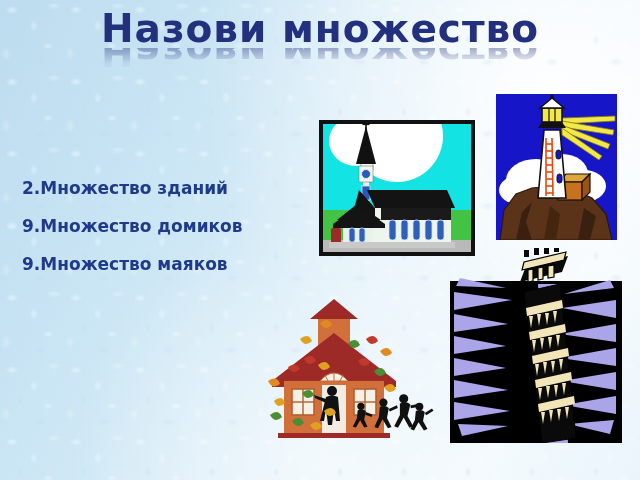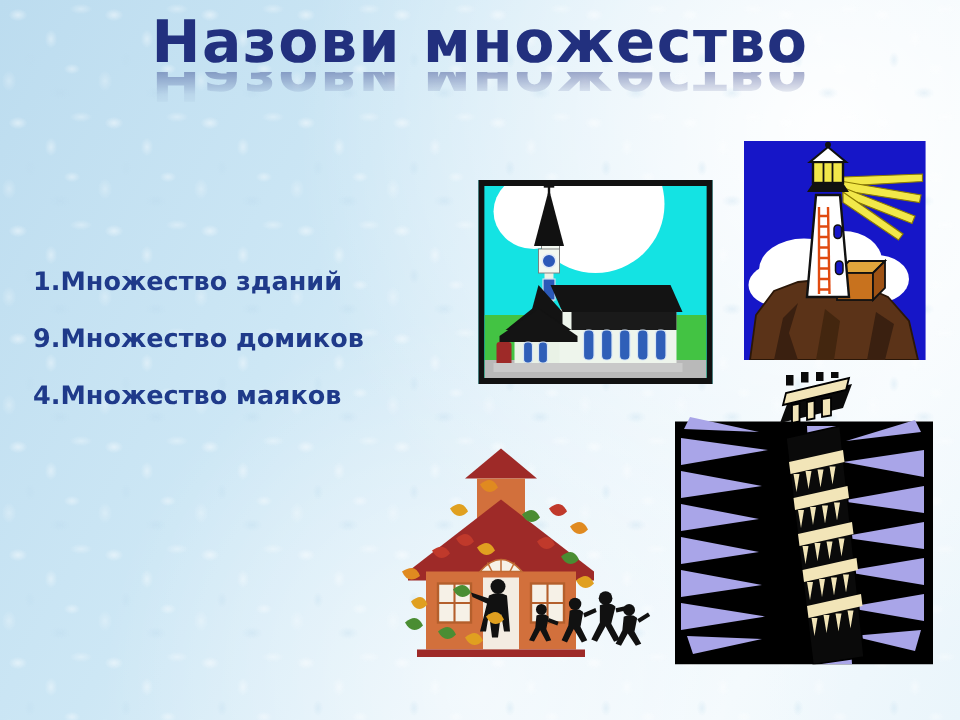--- a/index.html
+++ b/index.html
@@ -82,23 +82,23 @@
   <div id="texture"></div>
 
   <div id="title-wrap">
     <div class="title-text">Назови множество</div>
     <div id="title-reflection">
       <div class="title-text">Назови множество</div>
     </div>
   </div>
 
   <div id="bullets">
-    <div class="bullet">1.Множество зданий</div>
+    <div class="bullet">2.Множество зданий</div>
     <div class="bullet">9.Множество домиков</div>
-    <div class="bullet">4.Множество маяков</div>
+    <div class="bullet">9.Множество маяков</div>
   </div>
 
   <div class="pic" id="pic-church">
     <div class="sky"></div>
     <div class="cloud"></div>
     <div class="cloud2"></div>
     <div class="ground"></div>
     <div class="ground2"></div>
     <svg width="148" height="128" viewBox="0 0 148 128" style="position:absolute;left:0;top:0;">
 

